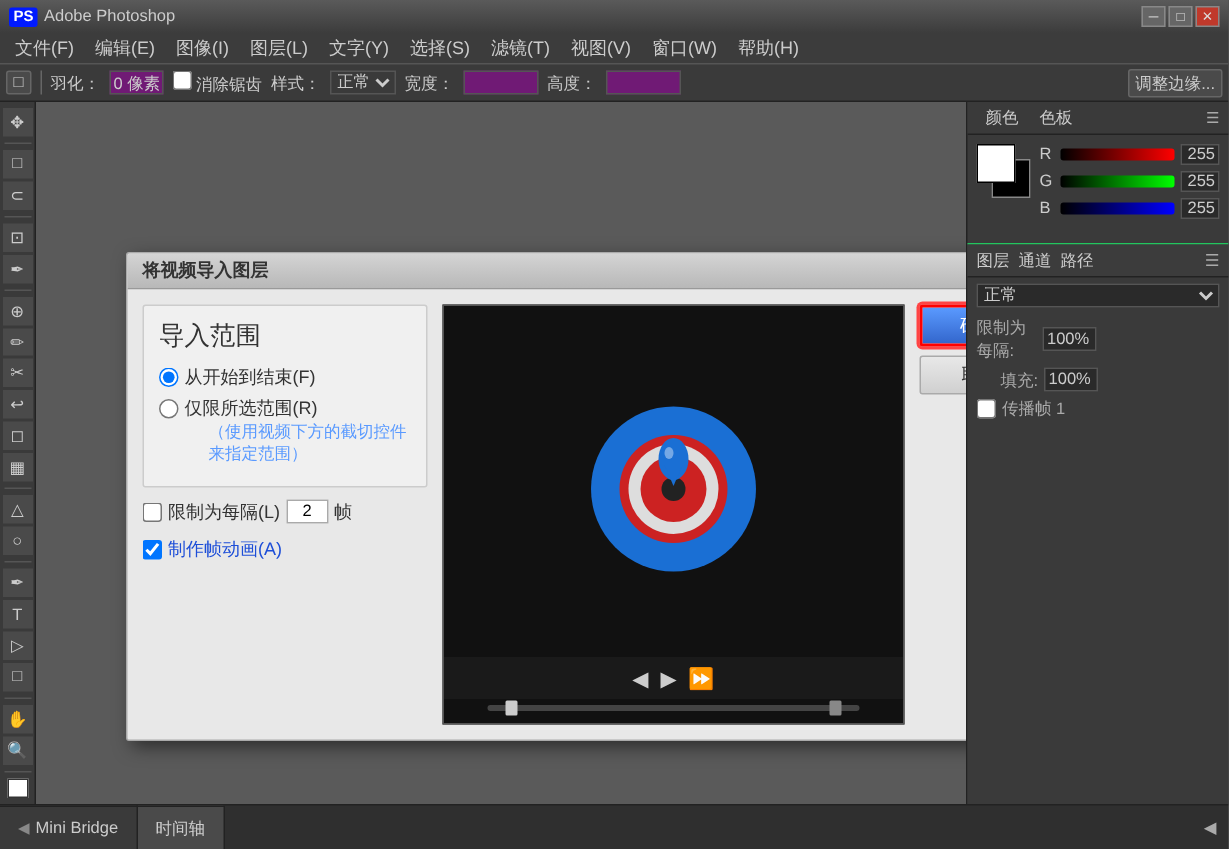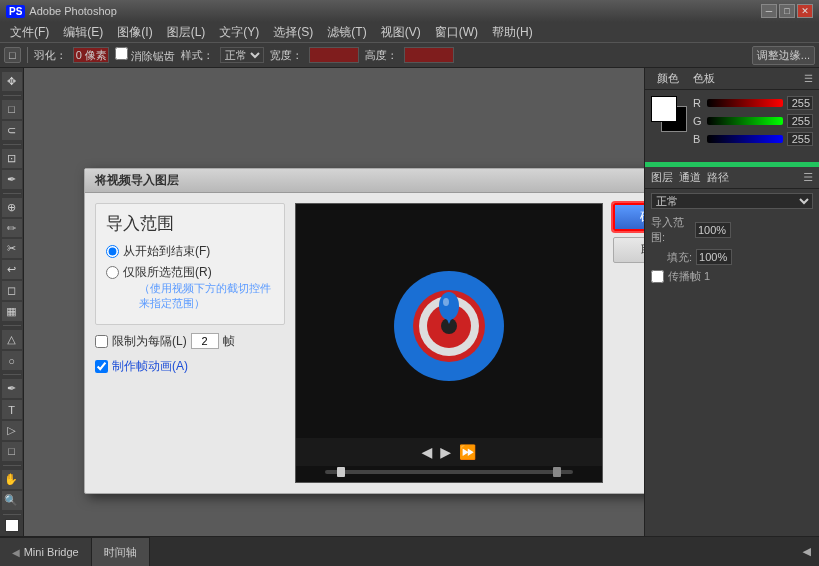--- a/index.html
+++ b/index.html
@@ -96,21 +96,21 @@
     .toolbar-btn {
       padding: 1px 4px;
       background: #4a4a4a;
       border: 1px solid #666;
       color: #ccc;
       font-size: 11px;
       cursor: pointer;
       border-radius: 2px;
     }
     .toolbar-input {
-      background: #7f1d1d;
+      background: #701a75;
       border: 1px solid #555;
       color: #ccc;
       font-size: 11px;
       width: 36px;
       height: 16px;
       padding: 0 2px;
     }
     .toolbar-select {
       background: #3a3a3a;
       border: 1px solid #555;
@@ -257,21 +257,21 @@
       color: #ccc;
       font-size: 11px;
       text-align: right;
       padding: 0 2px;
     }
 
     
     .layers-area {
       flex: 1;
       background: #3a3a3a;
-      border-top: 5px solid #22c55e;
+      border-top: 1px solid #22c55e;
     }
     .layers-header {
       height: 22px;
       background: #3c3c3c;
       border-bottom: 1px solid #222;
       display: flex;
       align-items: center;
       padding: 0 6px;
       color: #ccc;
       font-size: 11px;
@@ -788,21 +788,21 @@
         <span>通道</span>
         <span>路径</span>
         <span style="margin-left:auto;color:#aaa;">☰</span>
       </div>
       <div class="layers-controls">
         <select class="layers-select">
           <option>正常</option>
         </select>
       </div>
       <div class="opacity-row">
-        <span class="opacity-label">导入范围:</span>
+        <span class="opacity-label">限制为每隔:</span>
         <input class="opacity-input" type="text" value="100%" style="">
       </div>
       <div class="fill-row">
         <span>填充:</span>
         <input class="fill-input" type="text" value="100%" style="">
       </div>
       <div class="checkbox-row">
         <input type="checkbox" style="">
         <span>传播帧 1</span>
       </div>

